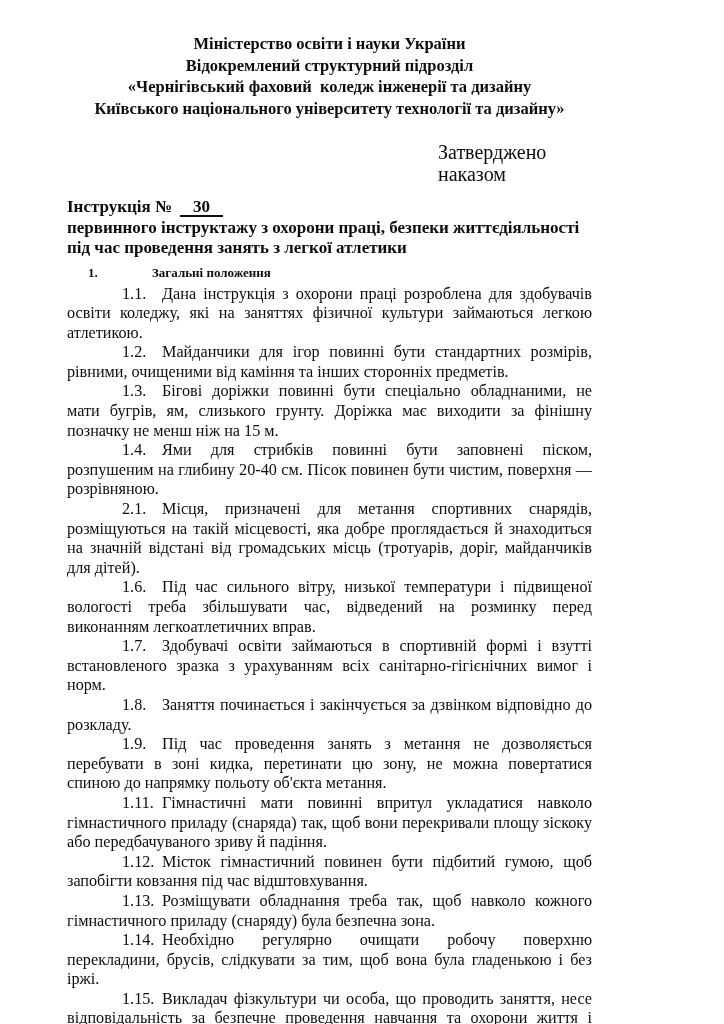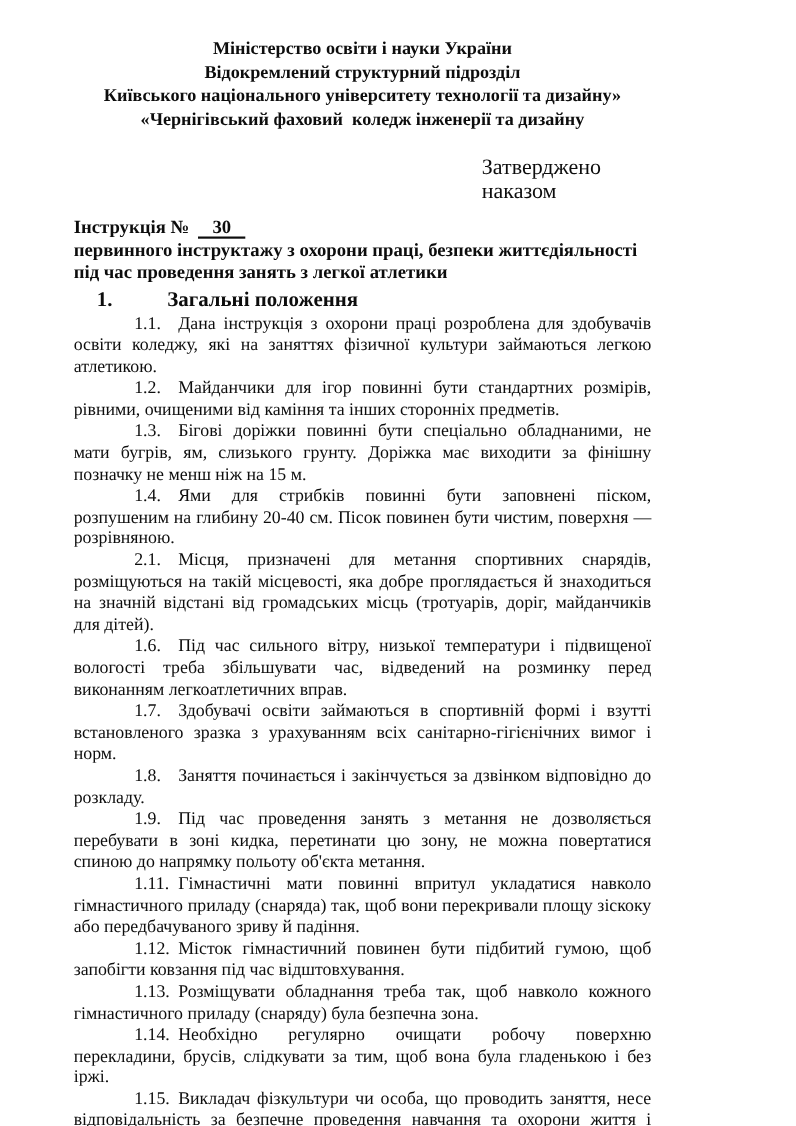--- a/index.html
+++ b/index.html
@@ -46,21 +46,21 @@
     margin-left: 8px;
     padding: 0 13px;
     border-bottom: 2px solid #0d0d0d;
     line-height: 17px;
   }
   
   .section-heading {
     margin-top: 4px;
     padding-left: 21px;
     font-weight: bold;
-    font-size: 19px;
+    font-size: 13px;
     line-height: 20px;
   }
   .section-heading .sec-num {
     display: inline-block;
     width: 64px;
   }
   
   .paragraphs {
     margin-top: 2px;
   }
@@ -79,22 +79,22 @@
   .para.bold { font-weight: normal; }
 </style>
 </head>
 <body>
 
 <div class="page">
 
   <div class="org-header">
     <div>Міністерство освіти і науки України</div>
     <div>Відокремлений структурний підрозділ</div>
+    <div>«Чернігівський фаховий&nbsp; коледж інженерії та дизайну</div>
     <div>Київського національного університету технології та дизайну»</div>
-    <div>«Чернігівський фаховий&nbsp; коледж інженерії та дизайну</div>
   </div>
 
   <div class="approval">
     <div class="line1">Затверджено наказом</div>
   </div>
 
   <div class="doc-title">
     <div><span>Інструкція №</span><span class="title-number">30</span></div>
     <div>первинного інструктажу з охорони праці, безпеки життєдіяльності</div>
     <div>під час проведення занять з легкої атлетики</div>

